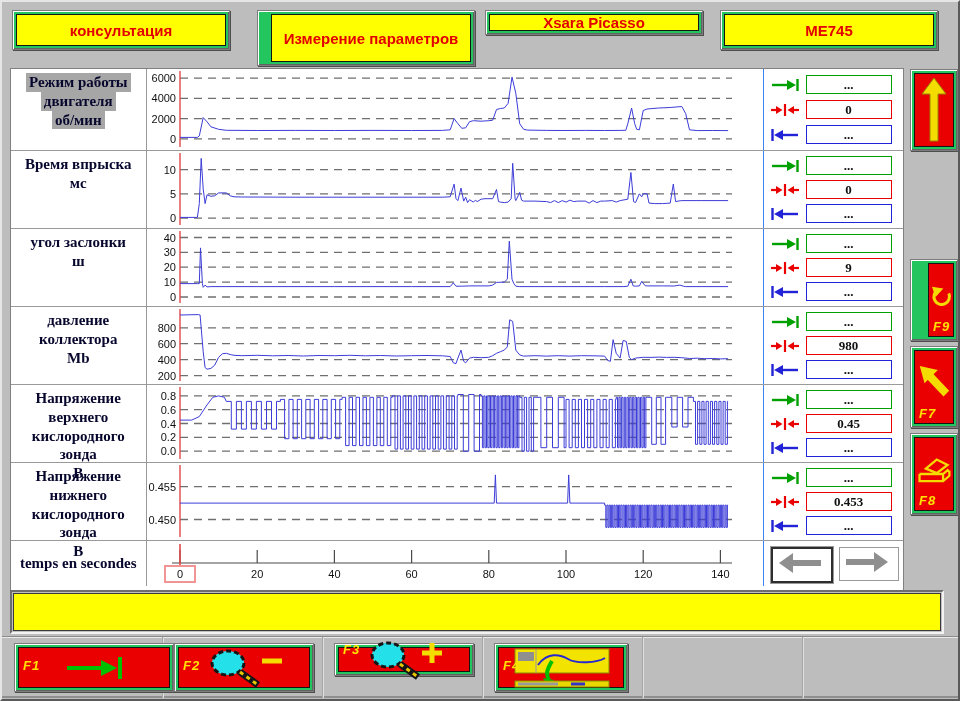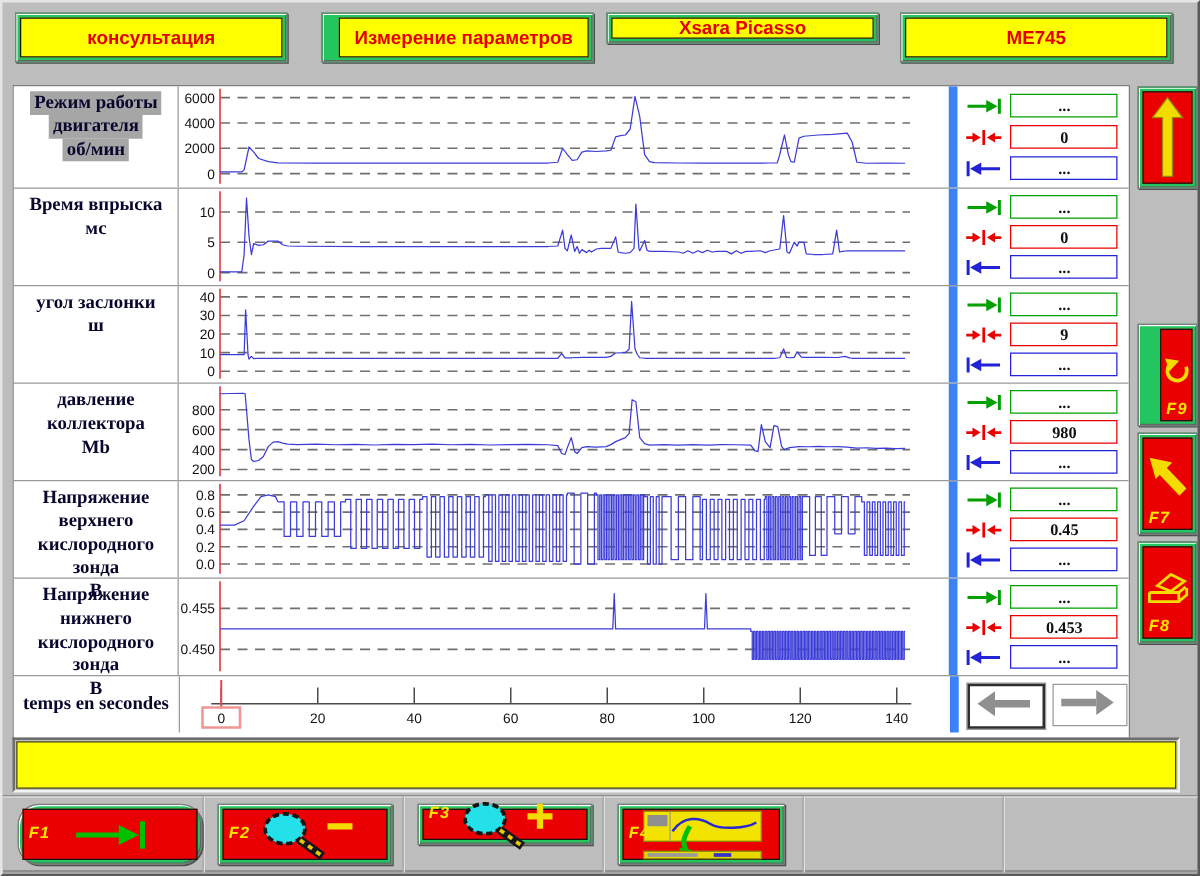--- a/index.html
+++ b/index.html
@@ -34,21 +34,21 @@
   .chart-row{display:flex;border-bottom:1px solid #9a9a9a;}
   .label-cell{
     width:136px;border-right:1px solid #9a9a9a;display:flex;flex-direction:column;
     align-items:center;padding-top:4px;box-sizing:border-box;
     font-family:"Liberation Serif",serif;font-weight:bold;font-size:15px;color:#07072e;
     text-align:center;line-height:1.25;
   }
   .label-cell.center{justify-content:center;padding-top:0;}
   .label-line{padding:0 3px;}
   .label-line.selected{background:#a6a6a6;}
-  .plot-cell{width:616px;border-right:7px solid #3b82f6;position:relative;}
+  .plot-cell{width:616px;border-right:1px solid #3b82f6;position:relative;}
   .plot-cell svg{display:block;}
   .val-cell{
     width:140px;display:flex;flex-direction:column;justify-content:space-evenly;
     padding-left:6px;box-sizing:border-box;
   }
   .vrow{display:flex;align-items:center;gap:6px;}
   .vbox{
     width:86px;height:19px;background:#fff;display:flex;align-items:center;justify-content:center;
     font-family:"Liberation Serif",serif;font-weight:bold;font-size:13px;color:#111;
     box-sizing:border-box;
@@ -78,21 +78,21 @@
 </head>
 <body>
 
 <div class="window">
 
   <div class="btn3d" style="left:10px;top:8px;width:218px;height:40px;">
     <div class="face yellow">
         <span>консультация</span>
       </div>
   </div>
-  <div class="btn3d" style="left:255px;top:8px;width:218px;height:40px;padding-left:13px;">
+  <div class="btn3d" style="left:255px;top:8px;width:218px;height:56px;padding-left:13px;">
     <div class="face yellow">
         <span>Измерение параметров</span>
       </div>
   </div>
   <div class="btn3d" style="left:483px;top:8px;width:218px;height:25px;">
     <div class="face yellow">
         <span>Xsara Picasso</span>
       </div>
   </div>
   <div class="btn3d" style="left:718px;top:8px;width:218px;height:40px;">
@@ -474,21 +474,21 @@
   </div>
 
   <div class="bottom-strip">
     <div class="slot" style="left:160px;"></div>
     <div class="slot" style="left:320px;"></div>
     <div class="slot" style="left:480px;"></div>
     <div class="slot" style="left:640px;"></div>
     <div class="slot" style="left:800px;"></div>
   </div>
 
-  <div class="btn3d" style="left:12px;top:641px;width:148px;height:49px;border-radius:17px;">
+  <div class="btn3d" style="left:12px;top:641px;width:160px;height:49px;">
     <div class="face red">
       <svg width="70" height="30" viewBox="0 0 70 30">
         <line x1="8" y1="15" x2="44" y2="15" stroke="#00c000" stroke-width="4"></line>
         <polygon points="42,7 58,15 42,23" fill="#00c000"></polygon>
         <line x1="61" y1="4" x2="61" y2="26" stroke="#00c000" stroke-width="4"></line>
       </svg>
       <span class="fkey mid">F1</span>
     </div>
   </div>
   <div class="btn3d" style="left:172px;top:641px;width:140px;height:49px;">

